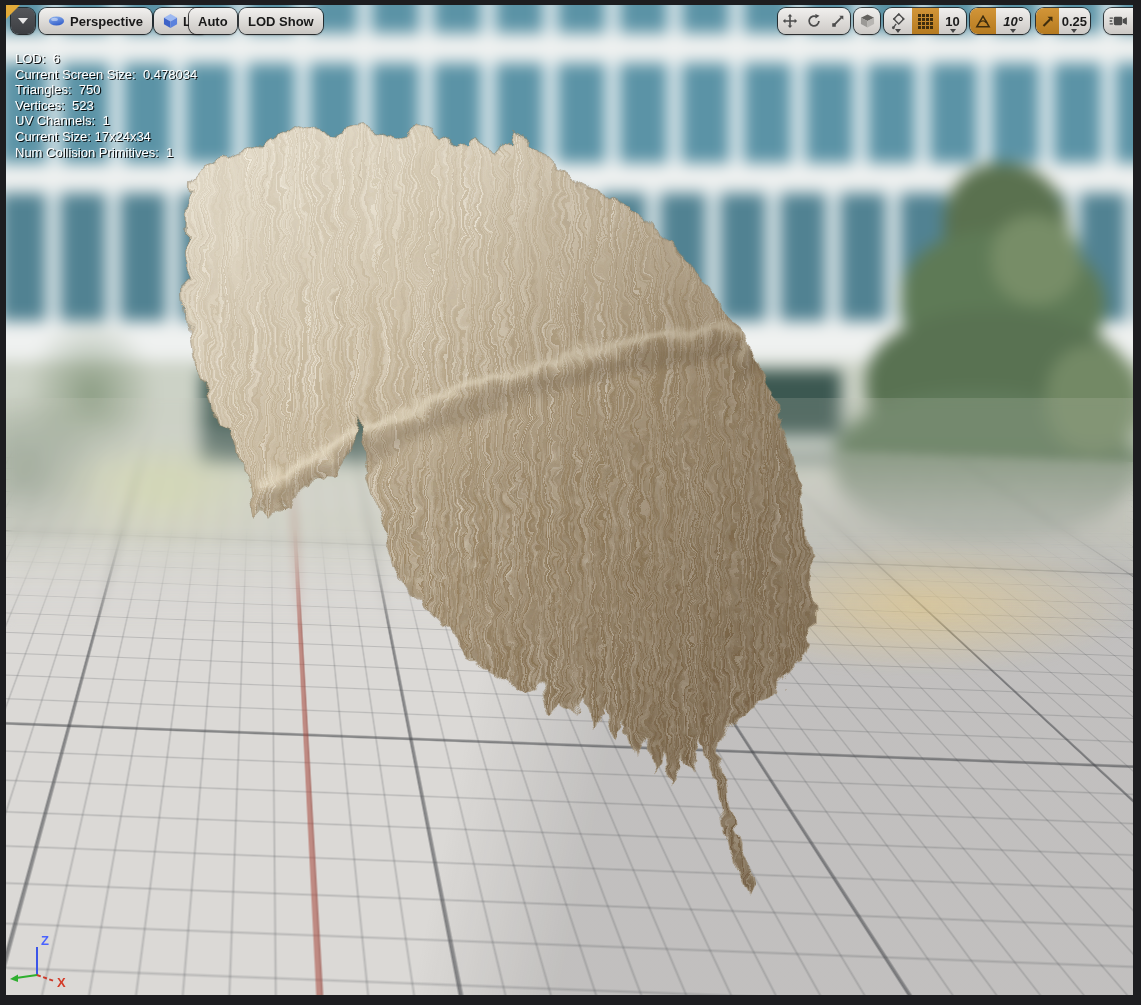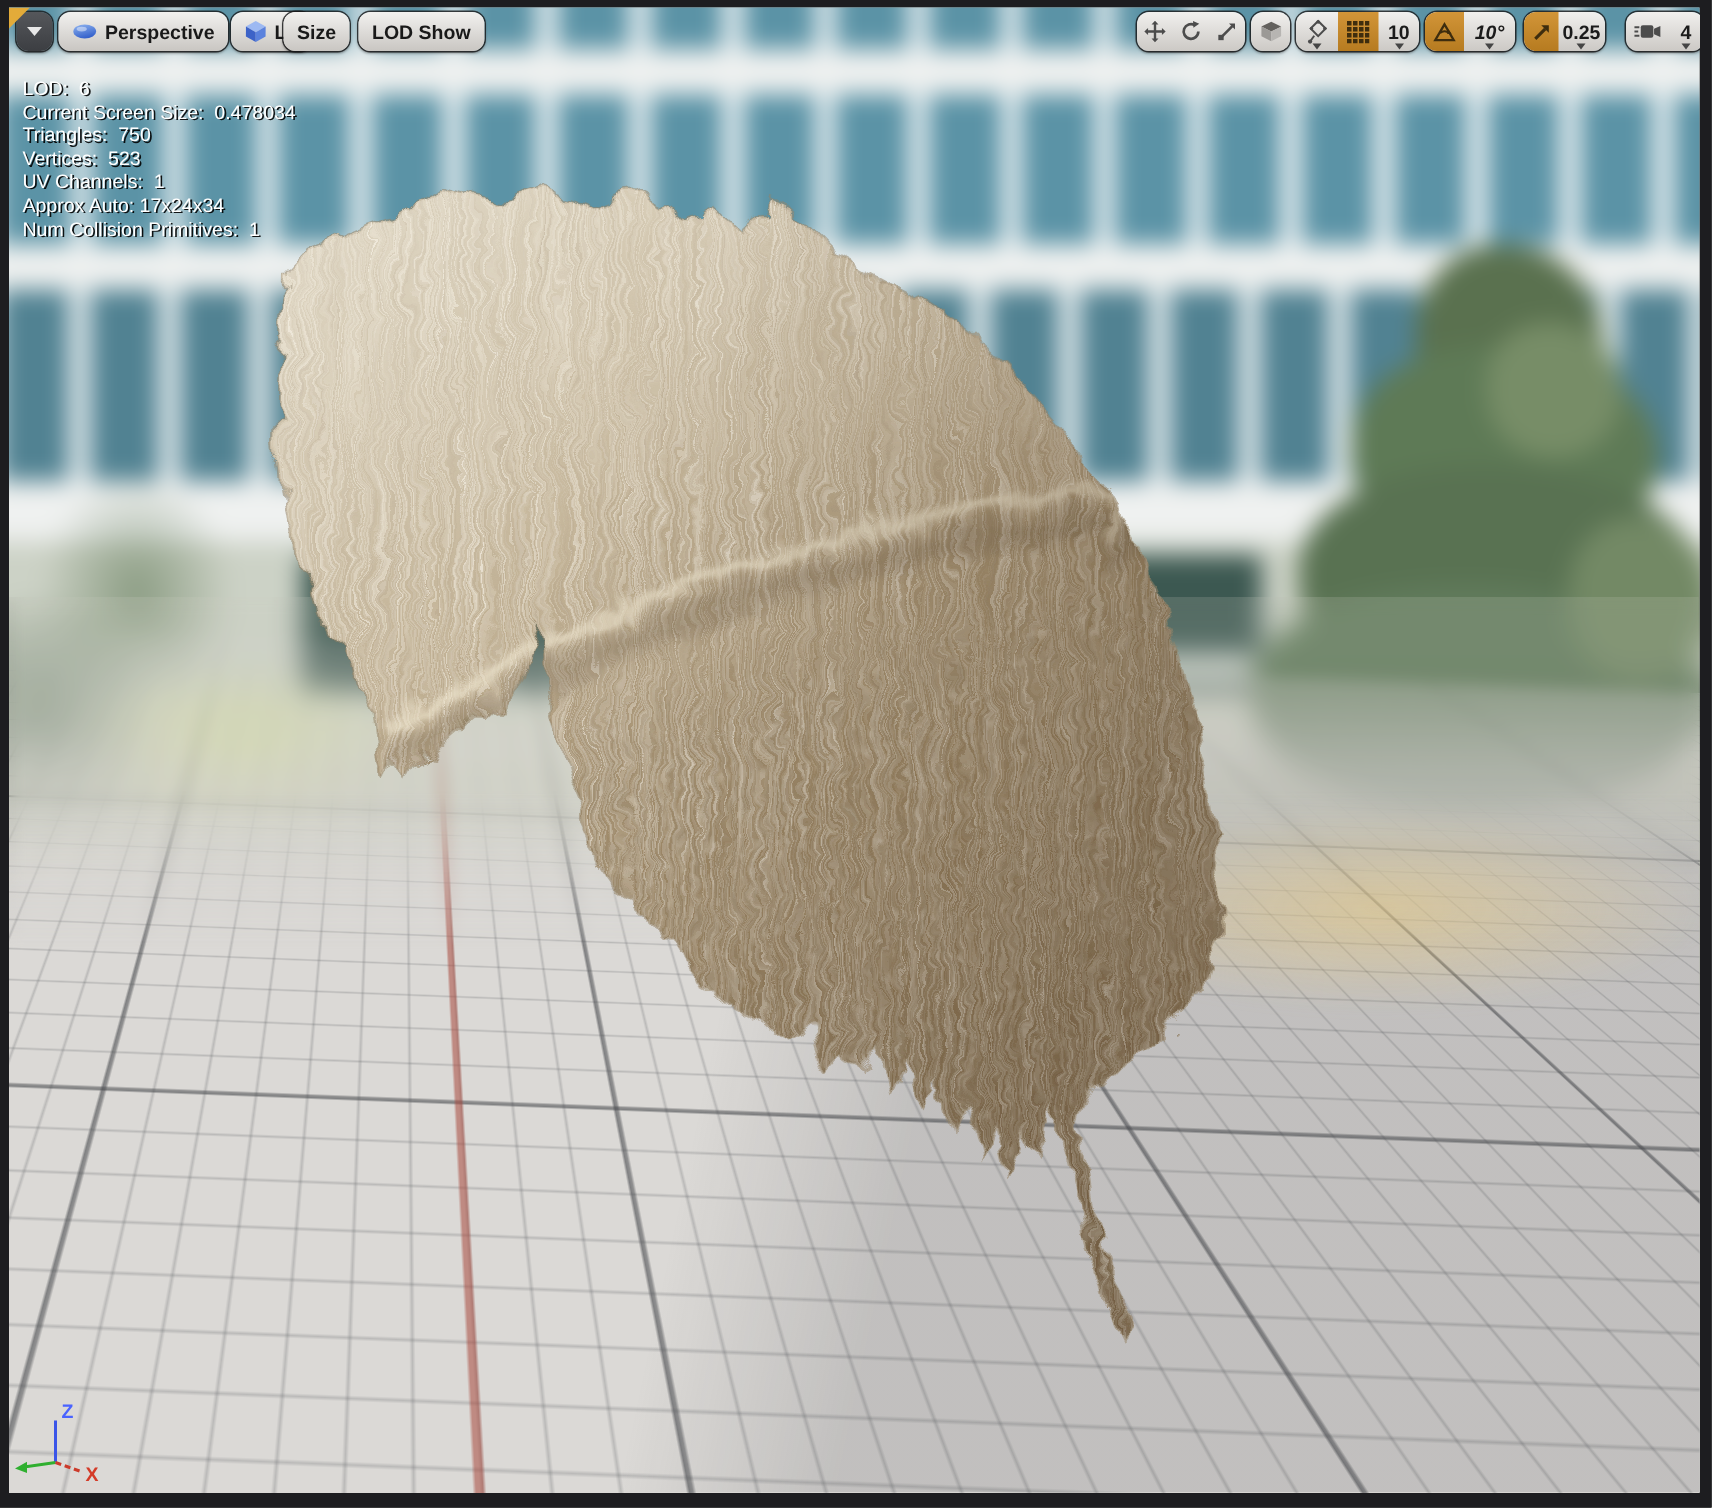--- a/index.html
+++ b/index.html
@@ -59,21 +59,21 @@
   .stats{position:absolute;left:9px;top:46px;color:#fff;font-size:13px;line-height:15.6px;
          text-shadow:1.2px 1.2px 0 rgba(0,0,0,.9);}
   .stat-line{white-space:pre;}
 
   
   .btn,.pill{position:absolute;top:3px;height:26px;border-radius:8px;
     box-shadow:0 0 0 1px rgba(22,22,24,.8),0 1px 2px rgba(0,0,0,.5);}
   .btn{background:linear-gradient(#f2f1ef,#c9c6c2);display:flex;align-items:center;gap:5px;
     padding:0 9px;font-weight:700;font-size:13px;color:#191919;}
   .btn.dark{background:linear-gradient(#55575b,#3c3e42);justify-content:center;padding:0;}
-  .pill{background:linear-gradient(#f1f0ee,#ccc9c5);display:flex;align-items:stretch;overflow:hidden;}
+  .pill{background:linear-gradient(#f1f0ee,#ccc9c5);display:flex;align-items:stretch;overflow:hidden;margin-left:20px;}
   .cell{display:flex;align-items:center;justify-content:center;position:relative;}
   .cell.orange{background:linear-gradient(#d29538,#b67b20);}
   .val{font-weight:700;font-size:13px;color:#1b1b1b;}
   .caret{width:0;height:0;border-left:4px solid transparent;border-right:4px solid transparent;
     border-top:5px solid #2e2e2e;}
   .caret.light{border-top-color:#e8e8e8;border-left-width:5px;border-right-width:5px;border-top-width:6px;}
   .caret.tiny{position:absolute;bottom:1px;left:50%;margin-left:-3px;
     border-left-width:3px;border-right-width:3px;border-top-width:4px;border-top-color:#454545;}
   .ico{display:block;}
 
@@ -198,21 +198,21 @@
         </g>
       </g>
     </svg>
 
     <div class="stats">
       <div class="stat-line">LOD:  6</div>
       <div class="stat-line">Current Screen Size:  0.478034</div>
       <div class="stat-line">Triangles:  750</div>
       <div class="stat-line">Vertices:  523</div>
       <div class="stat-line">UV Channels:  1</div>
-      <div class="stat-line">Approx Auto: 17x24x34</div>
+      <div class="stat-line">Current Size: 17x24x34</div>
       <div class="stat-line">Num Collision Primitives:  1</div>
     </div>
 
     <div class="btn dark" style="left:5px;width:24px;">
       <span class="caret light"></span>
     </div>
     <div class="btn" style="left:33px;">
       <svg class="ico" width="17" height="14" viewBox="0 0 17 14">
         <defs>
             <linearGradient id="lensG" x1="0" y1="0" x2="0.4" y2="1">
@@ -227,21 +227,21 @@
     </div>
     <div class="btn" style="left:148px;">
       <svg class="ico" width="15" height="16" viewBox="0 0 16 17">
         <polygon points="8,1 15,5 8,9 1,5" fill="#9db9f2"></polygon>
         <polygon points="1,5 8,9 8,16 1,12" fill="#3d63c8"></polygon>
         <polygon points="15,5 8,9 8,16 15,12" fill="#5b82dd"></polygon>
       </svg>
       <span>Lit</span>
     </div>
     <div class="btn" style="left:183px;">
-      <span>Size</span>
+      <span>Auto</span>
     </div>
     <div class="btn" style="left:233px;">
       <span>LOD Show</span>
     </div>
 
     <div class="pill" style="left:752px;width:72px;">
       <div class="cell" style="width:24px;">
         <svg width="16" height="16" viewBox="0 0 18 18">
           <path d="M9 1 L11.6 3.8 H9.9 V8.1 H14.2 V6.4 L17 9 L14.2 11.6 V9.9 H9.9 V14.2 H11.6 L9 17 L6.4 14.2 H8.1 V9.9 H3.8 V11.6 L1 9 L3.8 6.4 V8.1 H8.1 V3.8 H6.4 Z" fill="#4c4c4c"></path>
         </svg>

